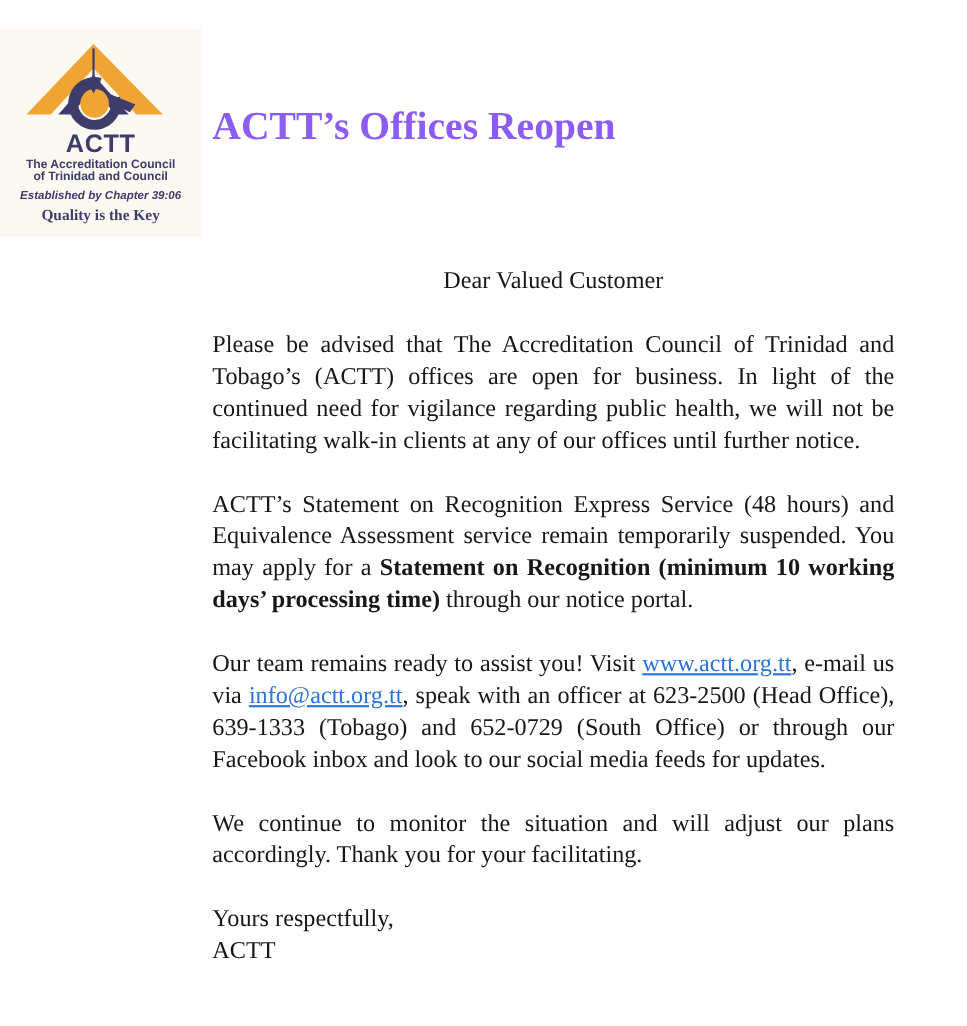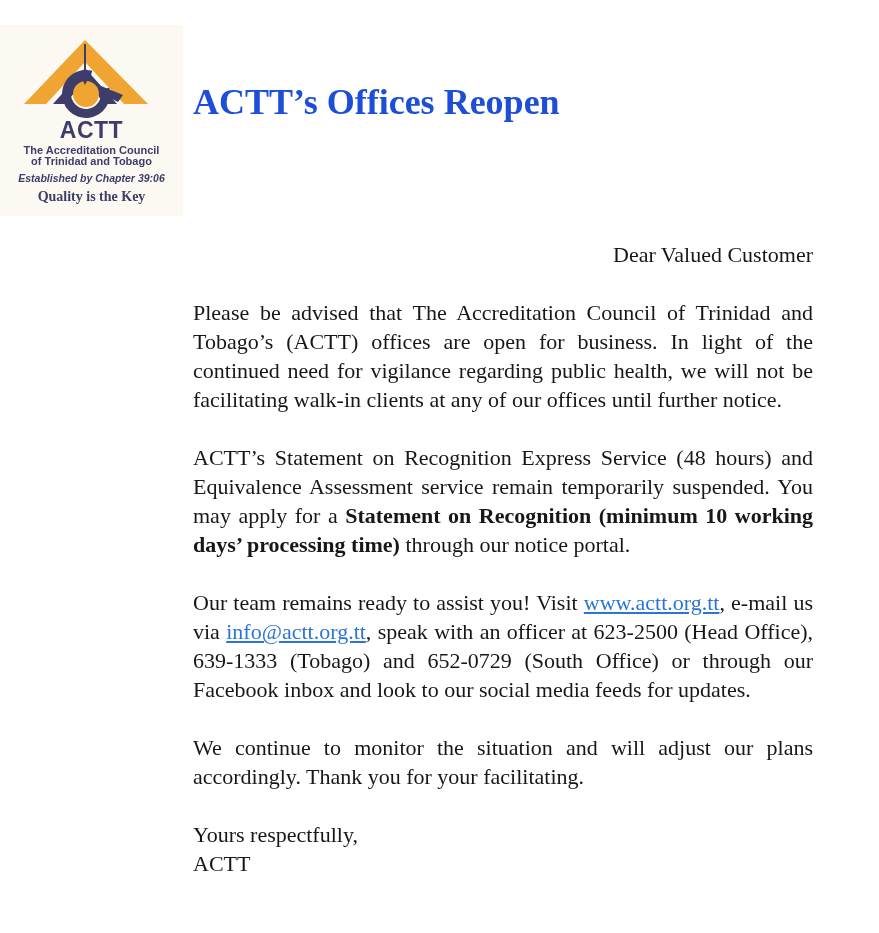--- a/index.html
+++ b/index.html
@@ -63,42 +63,42 @@
   .title {
     font-family: "Liberation Serif", serif;
     font-weight: bold;
     font-size: 68px;
     line-height: 80px;
     letter-spacing: 1px;
     color: #2E5C9E;
     white-space: nowrap;
   }
   .subtitle {
-    margin-top: 2px;
+    margin-top: 14px;
     font-family: "Liberation Serif", serif;
     font-weight: bold;
     font-size: 36px;
     line-height: 40px;
-    color: #1d4ed8;
+    color: #8b5cf6;
     white-space: nowrap;
   }
 
   
   .body-text {
     position: absolute;
     left: 193px; top: 240px;
     width: 620px;
     font-family: "Liberation Serif", serif;
     font-size: 22px;
     line-height: 29px;
     color: #171717;
   }
   .body-text p { margin: 29px 0 0 0; text-align: justify; }
   .body-text p:first-child { margin-top: 0; }
-  .body-text .plain { text-align: right; }
+  .body-text .plain { text-align: center; }
   .body-text b { font-weight: bold; }
   .link {
     color: #2C74D6;
     text-decoration: underline;
     cursor: pointer;
   }
   .closing-block { margin-top: 29px; }
   .closing-block div { line-height: 29px; }
 </style>
 </head>
@@ -118,21 +118,21 @@
       <path d="M102.2 52.8 A24 24 0 1 1 85.2 35.8 L82.9 44.5 A15 15 0 1 0 93.5 55.1 Z" fill="#3E3C6B"></path>
 
       <circle cx="79" cy="59" r="13" fill="#F0A431"></circle>
 
       <line x1="78" y1="9" x2="78" y2="41" stroke="#3E3C6B" stroke-width="2"></line>
       <path d="M73 40 L83 40 L78 50 Z" fill="#3E3C6B"></path>
     </svg>
     <div class="logo-acronym">ACTT</div>
     <div class="logo-org">
       <div>The Accreditation Council</div>
-      <div>of Trinidad and Tobago</div>
+      <div>of Trinidad and Council</div>
     </div>
     <div class="logo-established">Established by Chapter 39:06</div>
     <div class="logo-tagline">Quality is the Key</div>
   </div>
 
   <div class="header">
     <div class="subtitle">ACTT’s Offices Reopen</div>
   </div>
 
   <div class="body-text">

